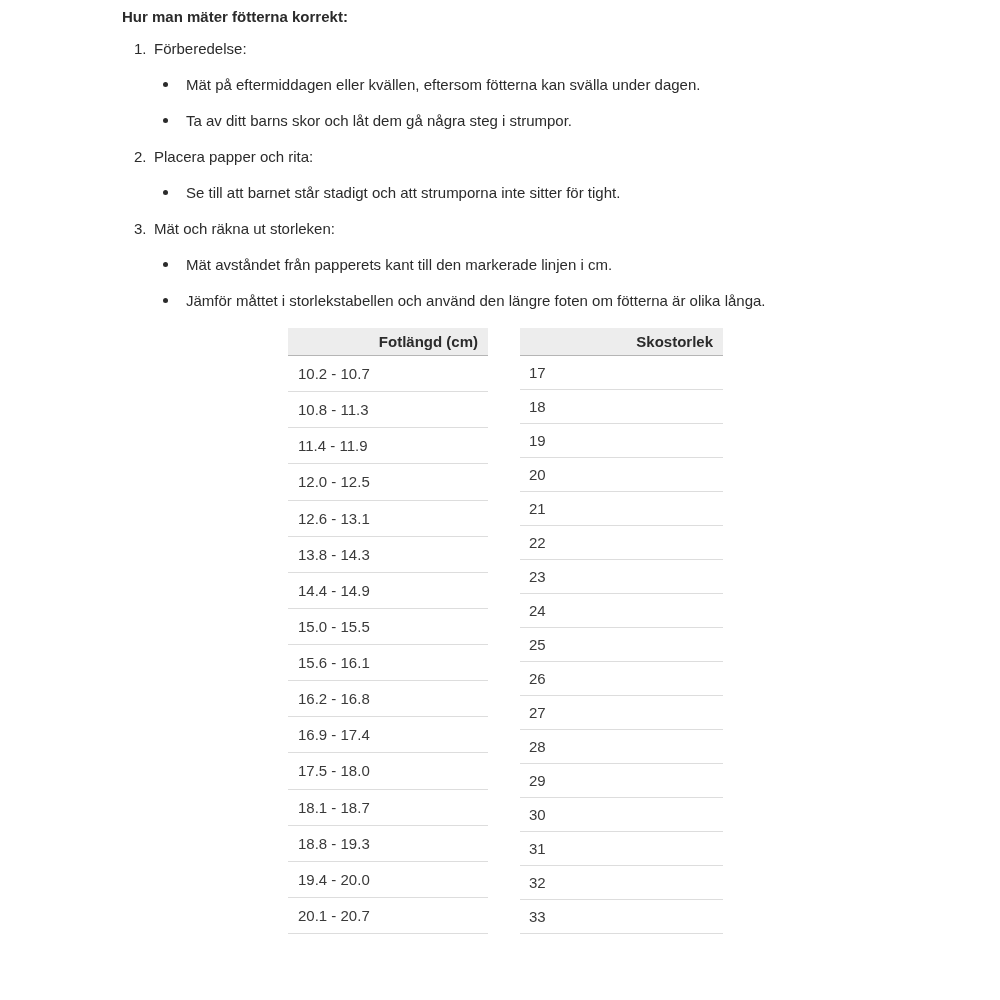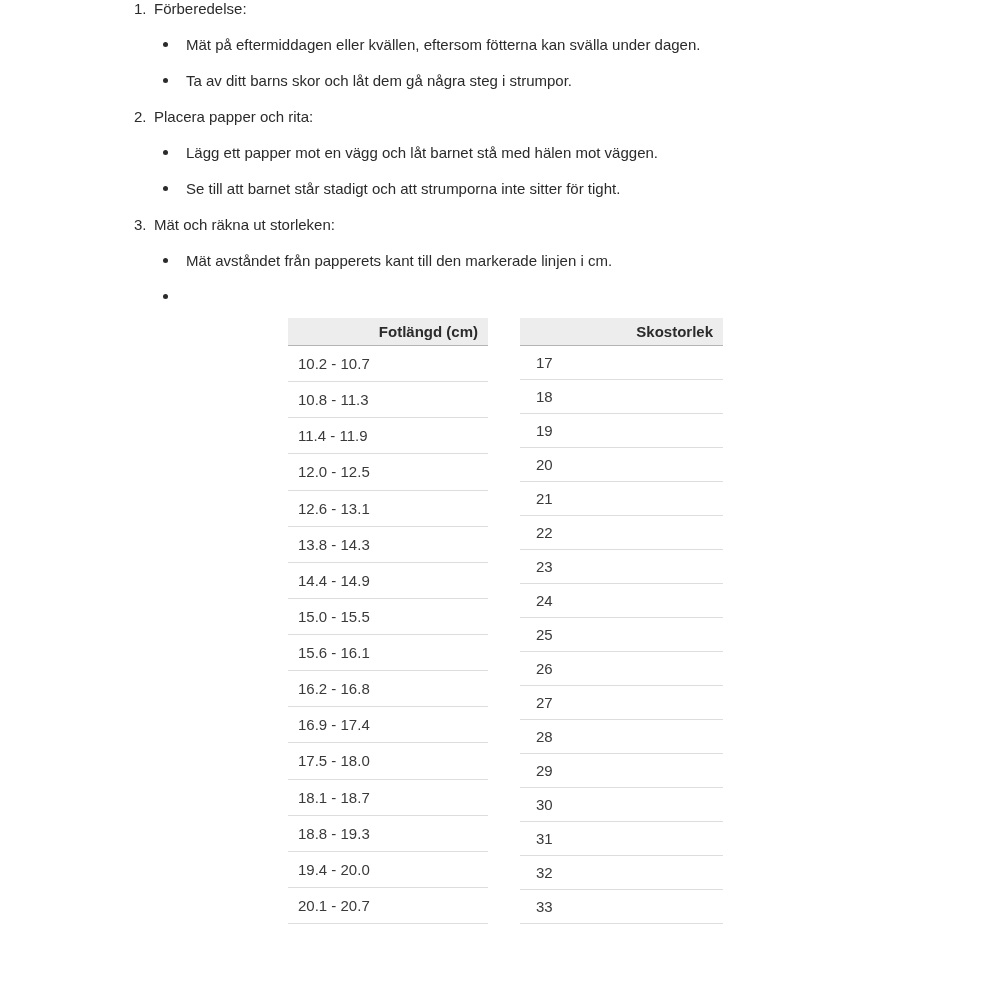--- a/index.html
+++ b/index.html
@@ -67,33 +67,34 @@
   table.shoe-size-table { width: 203px; }
   th {
     text-align: right;
     font-weight: 700;
     color: #2b2b2b;
     background: #ededed;
     padding: 5px 10px;
     line-height: 17px;
     border-bottom: 1px solid #b5b5b5;
   }
-  table.shoe-size-table th, table.shoe-size-table td { padding-left: 16px; }
+  table.shoe-size-table th, table.shoe-size-table td { padding-left: 9px; }
   td {
     padding: 7px 10px;
     line-height: 19px;
     color: #3a3a3a;
     border-bottom: 1px solid #dddddd;
   }
 </style>
 </head>
 <body>
 
 <div class="page">
 
+  <div class="doc-title">Hur man mäter fötterna korrekt:</div>
 
   <ol class="steps">
 
     <li>
       <div class="step-line">
         <span class="step-number">1.</span>
         <span class="step-label">Förberedelse:</span>
       </div>
       <ul class="bullets">
         <li class="bullet-line">
@@ -108,41 +109,38 @@
     </li>
 
     <li>
       <div class="step-line">
         <span class="step-number">2.</span>
         <span class="step-label">Placera papper och rita:</span>
       </div>
       <ul class="bullets">
         <li class="bullet-line">
           <span class="bullet-dot"></span>
-          <span class="bullet-text">Lägg ett papper mot en vägg och låt barnet stå med hälen mot väggen.</span>
-        </li>
-        <li class="bullet-line">
-          <span class="bullet-dot"></span>
           <span class="bullet-text">Se till att barnet står stadigt och att strumporna inte sitter för tight.</span>
         </li>
       </ul>
     </li>
 
     <li>
       <div class="step-line">
         <span class="step-number">3.</span>
         <span class="step-label">Mät och räkna ut storleken:</span>
       </div>
       <ul class="bullets">
         <li class="bullet-line">
           <span class="bullet-dot"></span>
           <span class="bullet-text">Mät avståndet från papperets kant till den markerade linjen i cm.</span>
         </li>
         <li class="bullet-line">
           <span class="bullet-dot"></span>
+          <span class="bullet-text">Jämför måttet i storlekstabellen och använd den längre foten om fötterna är olika långa.</span>
         </li>
       </ul>
     </li>
 
   </ol>
 
   <div class="tables-wrap">
     <table class="foot-length-table">
       <thead>
         <tr>

